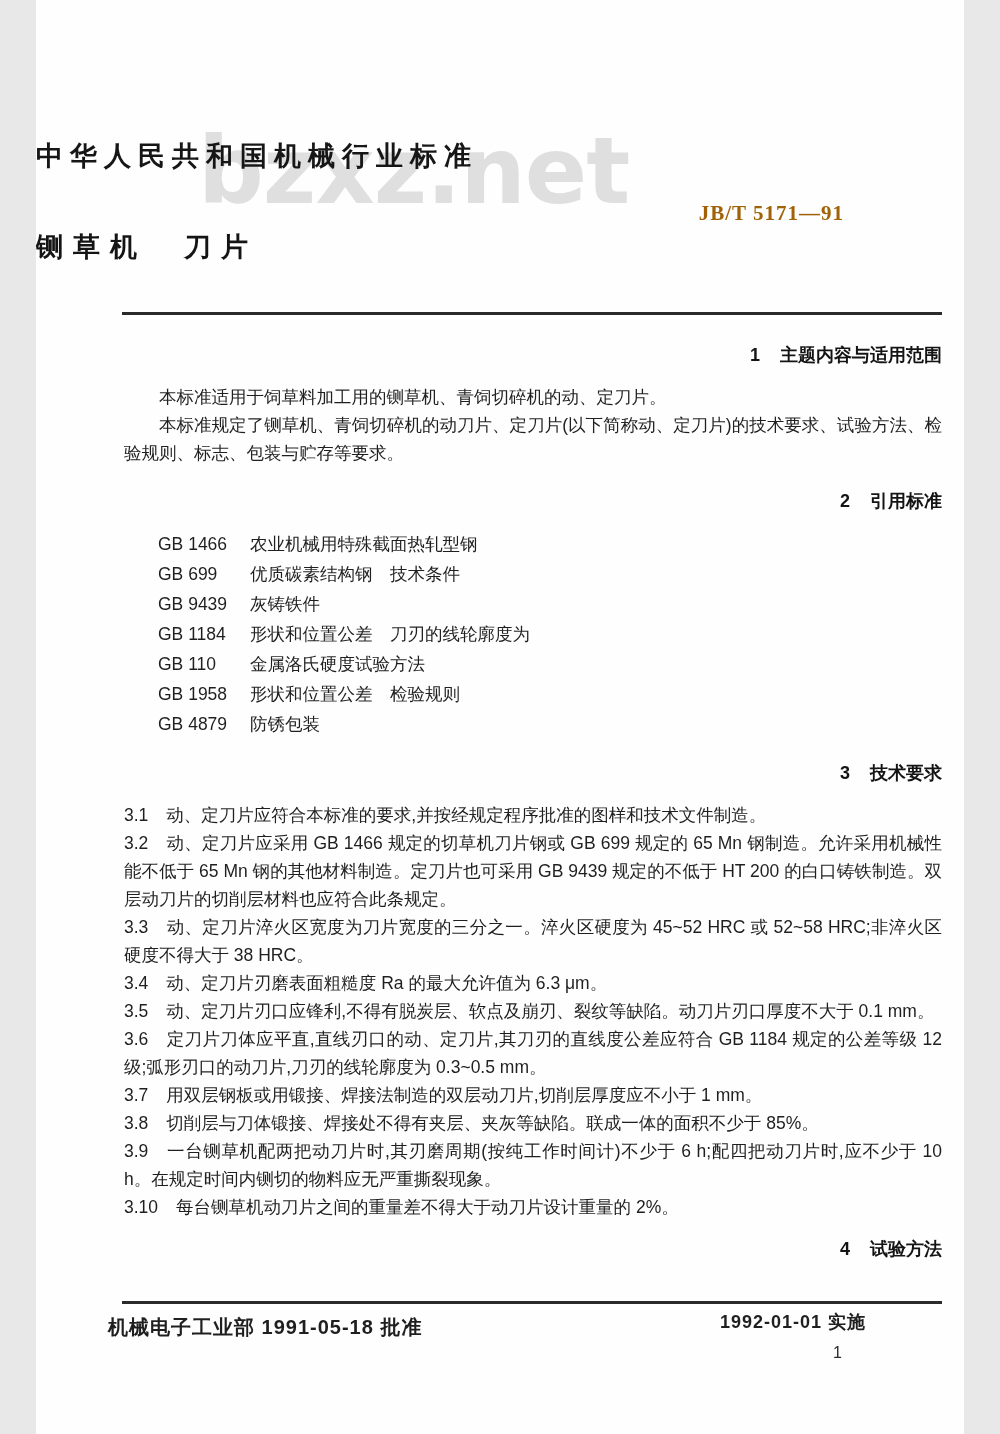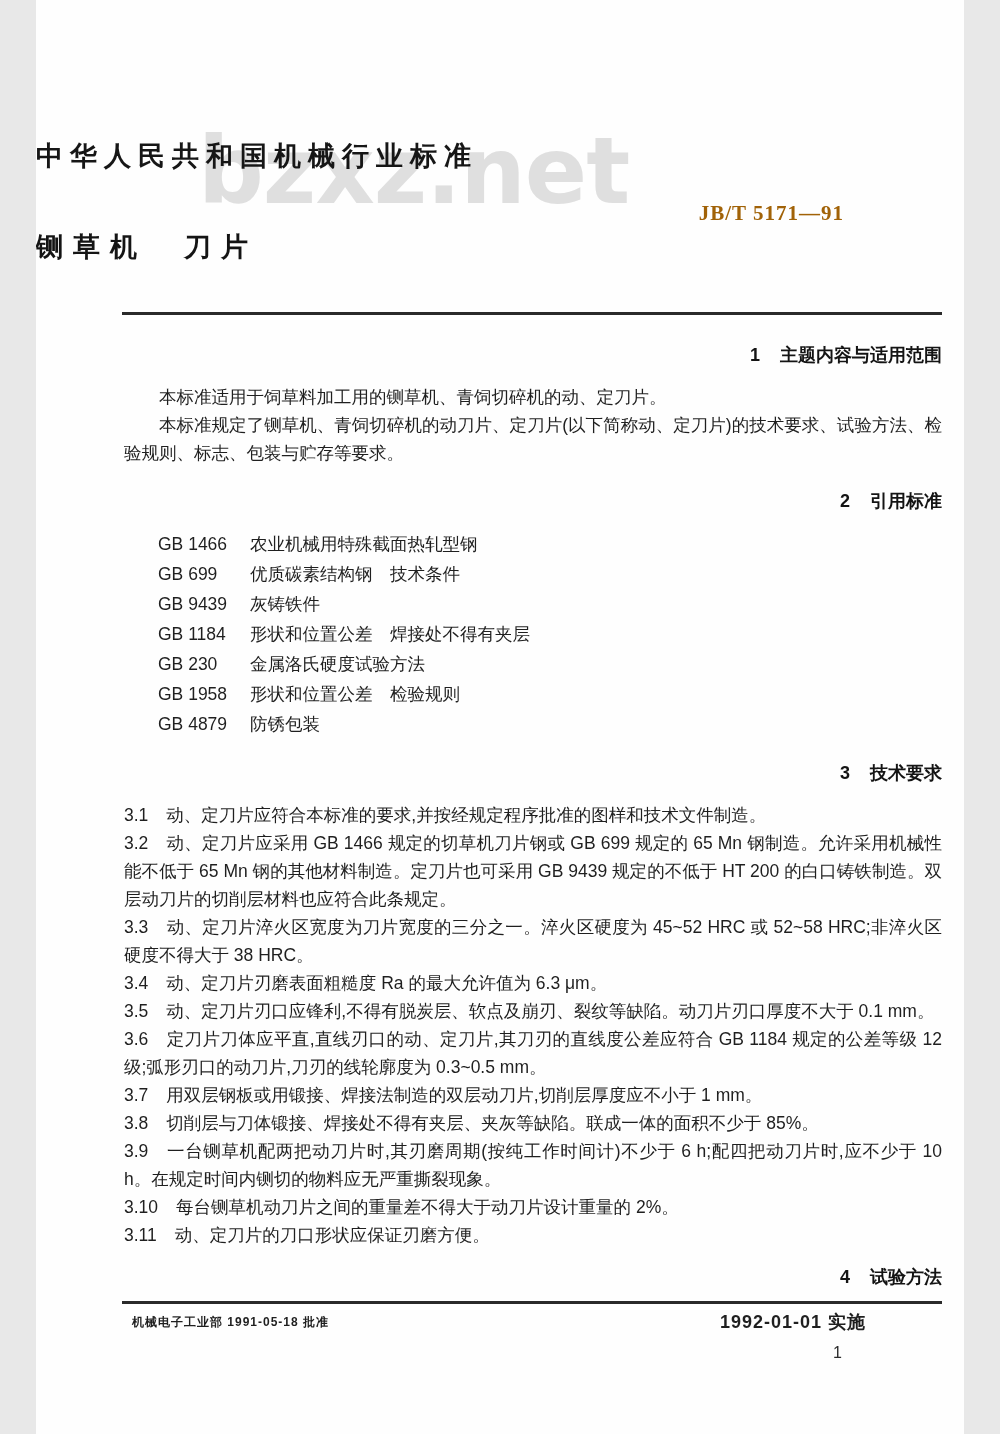--- a/index.html
+++ b/index.html
@@ -69,22 +69,22 @@
   .body-para{margin:0;text-indent:2em;}
   .refs{margin:10px 0 0 0;padding:0 0 0 34px;}
   .ref-row{line-height:30px;white-space:nowrap;}
   .ref-code{display:inline-block;min-width:92px;}
   .ref-title{display:inline-block;}
   .clause{margin:0;}
   .clause-num{padding-right:18px;font-weight:normal;}
   .mt20{margin-top:20px;}
   .mt14{margin-top:14px;}
   .footer-left{
-    top:1314px;left:96px;
-    font-size:12px;font-weight:bold;
+    top:1314px;left:72px;
+    font-size:20px;font-weight:bold;
     letter-spacing:1px;
   }
   .footer-right{
     top:1310px;right:98px;
     font-size:18px;font-weight:bold;
     letter-spacing:1px;
   }
   .page-number{
     top:1344px;right:122px;
     font-size:16px;
@@ -119,24 +119,24 @@
       <div class="ref-row">
         <span class="ref-code">GB 1466</span><span class="ref-title">农业机械用特殊截面热轧型钢</span>
       </div>
       <div class="ref-row">
         <span class="ref-code">GB 699</span><span class="ref-title">优质碳素结构钢　技术条件</span>
       </div>
       <div class="ref-row">
         <span class="ref-code">GB 9439</span><span class="ref-title">灰铸铁件</span>
       </div>
       <div class="ref-row">
-        <span class="ref-code">GB 1184</span><span class="ref-title">形状和位置公差　焊接处不得有夹层</span>
+        <span class="ref-code">GB 1184</span><span class="ref-title">形状和位置公差　刀刃的线轮廓度为</span>
       </div>
       <div class="ref-row">
-        <span class="ref-code">GB 230</span><span class="ref-title">金属洛氏硬度试验方法</span>
+        <span class="ref-code">GB 110</span><span class="ref-title">金属洛氏硬度试验方法</span>
       </div>
       <div class="ref-row">
         <span class="ref-code">GB 1958</span><span class="ref-title">形状和位置公差　检验规则</span>
       </div>
       <div class="ref-row">
         <span class="ref-code">GB 4879</span><span class="ref-title">防锈包装</span>
       </div>
     </div>
 
     <div class="sec-heading mt20">
@@ -145,21 +145,20 @@
     <p class="clause"><span class="clause-num">3.1</span><span>动、定刀片应符合本标准的要求,并按经规定程序批准的图样和技术文件制造。</span></p>
     <p class="clause"><span class="clause-num">3.2</span><span>动、定刀片应采用 GB 1466 规定的切草机刀片钢或 GB 699 规定的 65 Mn 钢制造。允许采用机械性能不低于 65 Mn 钢的其他材料制造。定刀片也可采用 GB 9439 规定的不低于 HT 200 的白口铸铁制造。双层动刀片的切削层材料也应符合此条规定。</span></p>
     <p class="clause"><span class="clause-num">3.3</span><span>动、定刀片淬火区宽度为刀片宽度的三分之一。淬火区硬度为 45~52 HRC 或 52~58 HRC;非淬火区硬度不得大于 38 HRC。</span></p>
     <p class="clause"><span class="clause-num">3.4</span><span>动、定刀片刃磨表面粗糙度 Ra 的最大允许值为 6.3 μm。</span></p>
     <p class="clause"><span class="clause-num">3.5</span><span>动、定刀片刃口应锋利,不得有脱炭层、软点及崩刃、裂纹等缺陷。动刀片刃口厚度不大于 0.1 mm。</span></p>
     <p class="clause"><span class="clause-num">3.6</span><span>定刀片刀体应平直,直线刃口的动、定刀片,其刀刃的直线度公差应符合 GB 1184 规定的公差等级 12 级;弧形刃口的动刀片,刀刃的线轮廓度为 0.3~0.5 mm。</span></p>
     <p class="clause"><span class="clause-num">3.7</span><span>用双层钢板或用锻接、焊接法制造的双层动刀片,切削层厚度应不小于 1 mm。</span></p>
     <p class="clause"><span class="clause-num">3.8</span><span>切削层与刀体锻接、焊接处不得有夹层、夹灰等缺陷。联成一体的面积不少于 85%。</span></p>
     <p class="clause"><span class="clause-num">3.9</span><span>一台铡草机配两把动刀片时,其刃磨周期(按纯工作时间计)不少于 6 h;配四把动刀片时,应不少于 10 h。在规定时间内铡切的物料应无严重撕裂现象。</span></p>
     <p class="clause"><span class="clause-num">3.10</span><span>每台铡草机动刀片之间的重量差不得大于动刀片设计重量的 2%。</span></p>
-    <p class="clause"><span class="clause-num">3.11</span><span>动、定刀片的刀口形状应保证刃磨方便。</span></p>
 
     <div class="sec-heading mt14">
       <span class="sec-num">4</span><span>试验方法</span>
     </div>
 
   </div>
 
   <div class="layer rule rule-bottom"></div>
   <div class="layer footer-left">机械电子工业部 1991-05-18 批准</div>
   <div class="layer footer-right">1992-01-01 实施</div>

